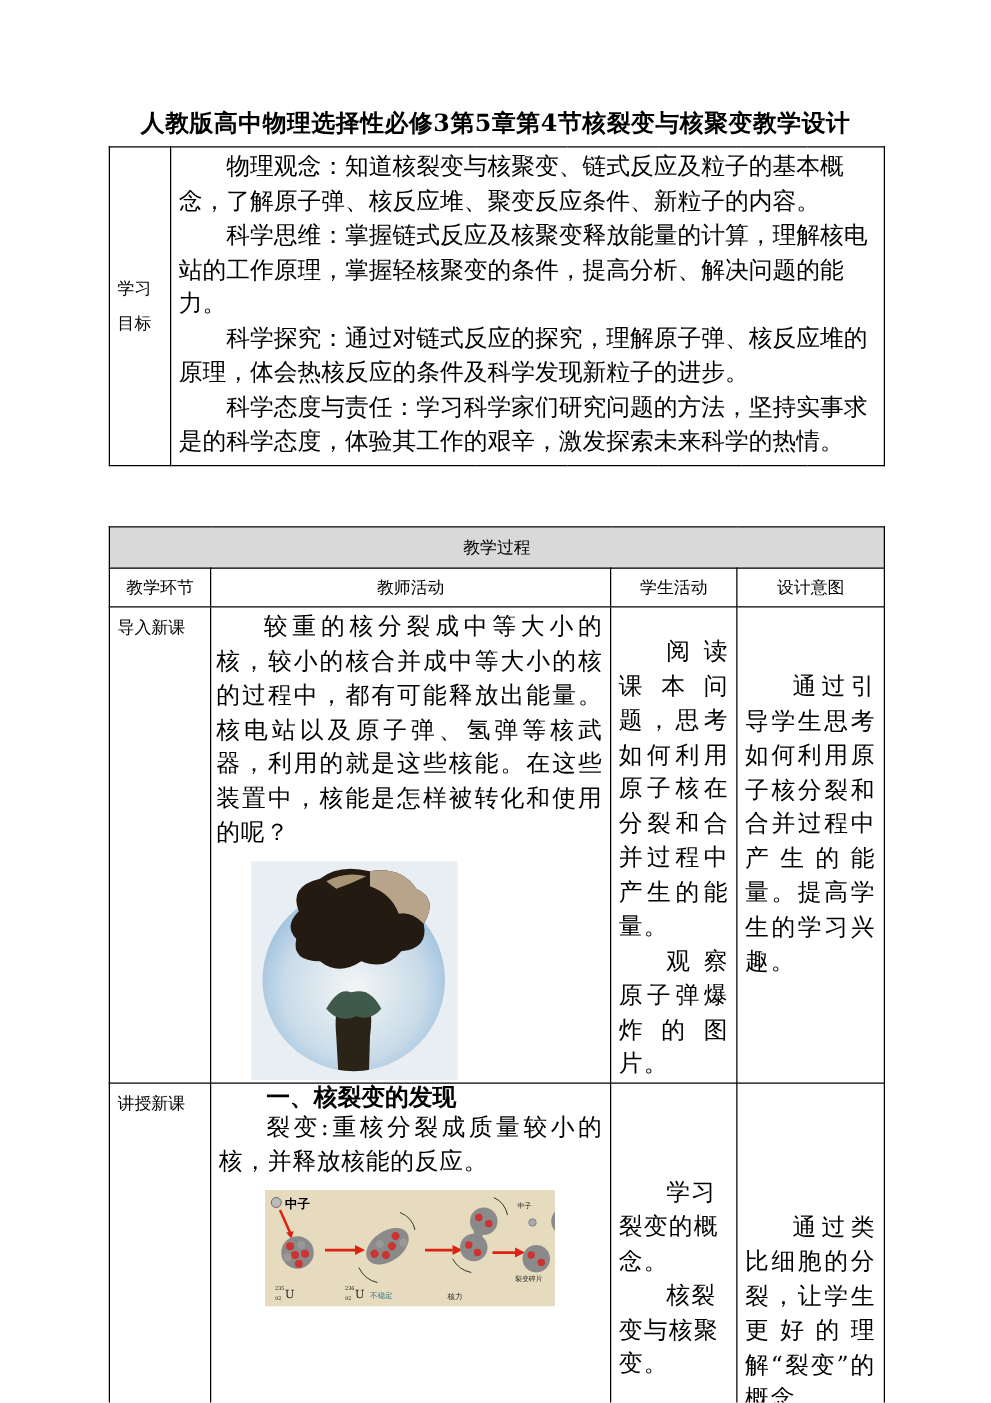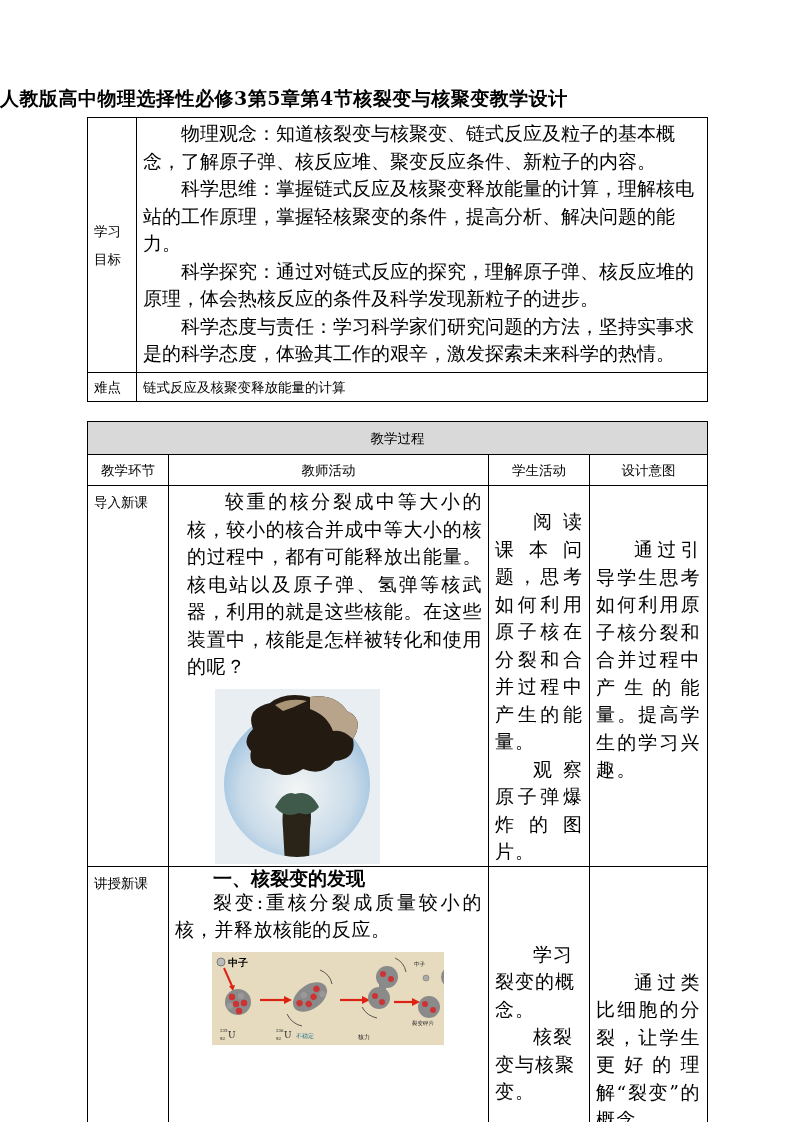--- a/index.html
+++ b/index.html
@@ -1,18 +1,18 @@
 <!DOCTYPE html>
 <html><head>
 <meta charset="utf-8">
 <style>
   html, body { margin:0; padding:0; background:#ffffff; }
   body { width:793px; height:1122px; position:relative; overflow:hidden;
          font-family:"DejaVu Serif", "Liberation Serif", serif; color:#000; }
-  .title { position:absolute; left:0; top:86px; width:793px; 
+  .title { position:absolute; left:0; top:86px; width:793px; text-align:center;
            font-size:19px; font-weight:bold; letter-spacing:0.5px; }
   .tbl { position:absolute; border-collapse:collapse; table-layout:fixed; }
   .tbl td { border:1.3px solid #000; font-size:13.5px; padding:0 6px; vertical-align:middle; line-height:28px; }
   .cell-text { font-size:19px; line-height:27.5px; }
   .indent { text-indent:2em; margin:0; }
   .gray { background:#d9d9d9; text-align:center; }
   .center { text-align:center; }
   .bold { font-weight:bold; }
   .justify { text-align:justify; text-align-last:left; }
 </style>
@@ -38,24 +38,20 @@
       <div>学习</div>
       <div>目标</div>
     </td>
     <td colspan="7" style="padding:2px 6px 4px 6px; vertical-align:top;">
       <p class="indent cell-text">物理观念：知道核裂变与核聚变、链式反应及粒子的基本概念，了解原子弹、核反应堆、聚变反应条件、新粒子的内容。</p>
       <p class="indent cell-text">科学思维：掌握链式反应及核聚变释放能量的计算，理解核电站的工作原理，掌握轻核聚变的条件，提高分析、解决问题的能力。</p>
       <p class="indent cell-text">科学探究：通过对链式反应的探究，理解原子弹、核反应堆的原理，体会热核反应的条件及科学发现新粒子的进步。</p>
       <p class="indent cell-text">科学态度与责任：学习科学家们研究问题的方法，坚持实事求是的科学态度，体验其工作的艰辛，激发探索未来科学的热情。</p>
     </td>
   </tr>
-  <tr style="height:27px;">
-    <td>难点</td>
-    <td colspan="7">链式反应及核聚变释放能量的计算</td>
-  </tr>
 </tbody>
   </table>
 
 <table class="tbl" style="left:87px; top:421px; width:620px;">
   <colgroup>
     <col style="width:81px">
       <col style="width:320px">
       <col style="width:101px">
       <col style="width:118px">
   </colgroup>
@@ -65,21 +61,21 @@
   </tr>
   <tr style="height:31px;">
     <td class="center">教学环节</td>
     <td class="center">教师活动</td>
     <td class="center">学生活动</td>
     <td class="center">设计意图</td>
   </tr>
 
   <tr style="height:319px;">
     <td style="vertical-align:top; padding-top:2px;">导入新课</td>
-    <td style="vertical-align:top; padding:2px 6px 0 18px; position:relative;">
+    <td style="vertical-align:top; padding:2px 6px 0 4px; position:relative;">
       <p class="indent cell-text justify" style="letter-spacing:0.6px;">较重的核分裂成中等大小的核，较小的核合并成中等大小的核的过程中，都有可能释放出能量。核电站以及原子弹、氢弹等核武器，利用的就是这些核能。在这些装置中，核能是怎样被转化和使用的呢？</p>
       <div style="margin:8px 0 0 28px; width:165px; height:175px; background:#e9eef2; position:relative; overflow:hidden;">
         <svg width="165" height="175" viewBox="0 0 165 175">
           <defs>
             <radialGradient id="sky" cx="50%" cy="55%" r="55%">
               <stop offset="0%" stop-color="#f4f6f5"></stop>
               <stop offset="70%" stop-color="#c9dbe9"></stop>
               <stop offset="100%" stop-color="#9fc2df"></stop>
             </radialGradient>
             <clipPath id="circ">

